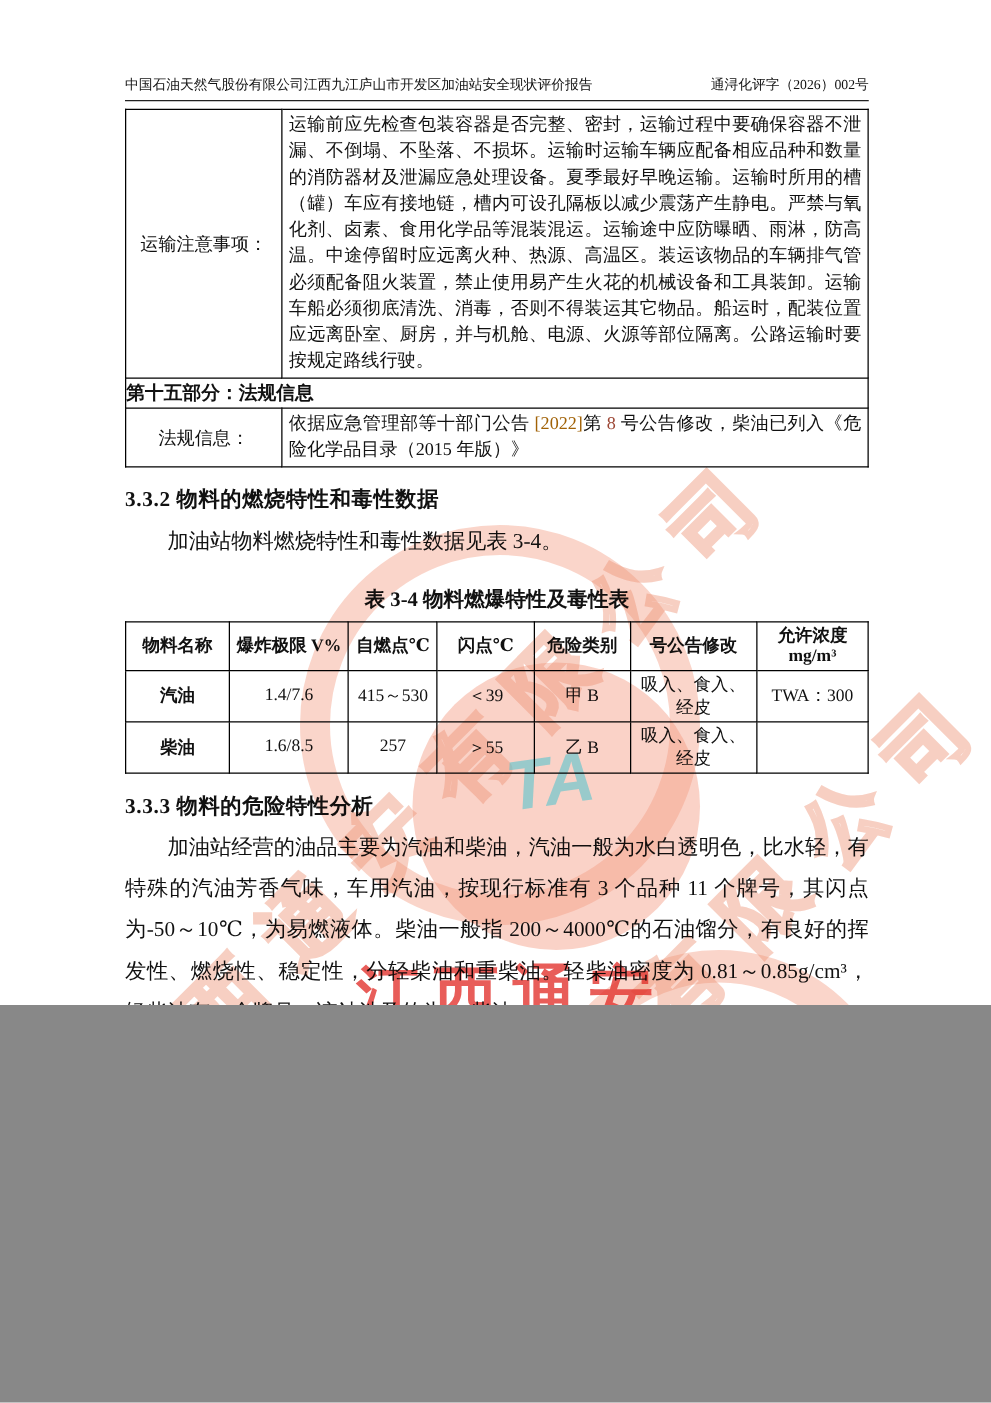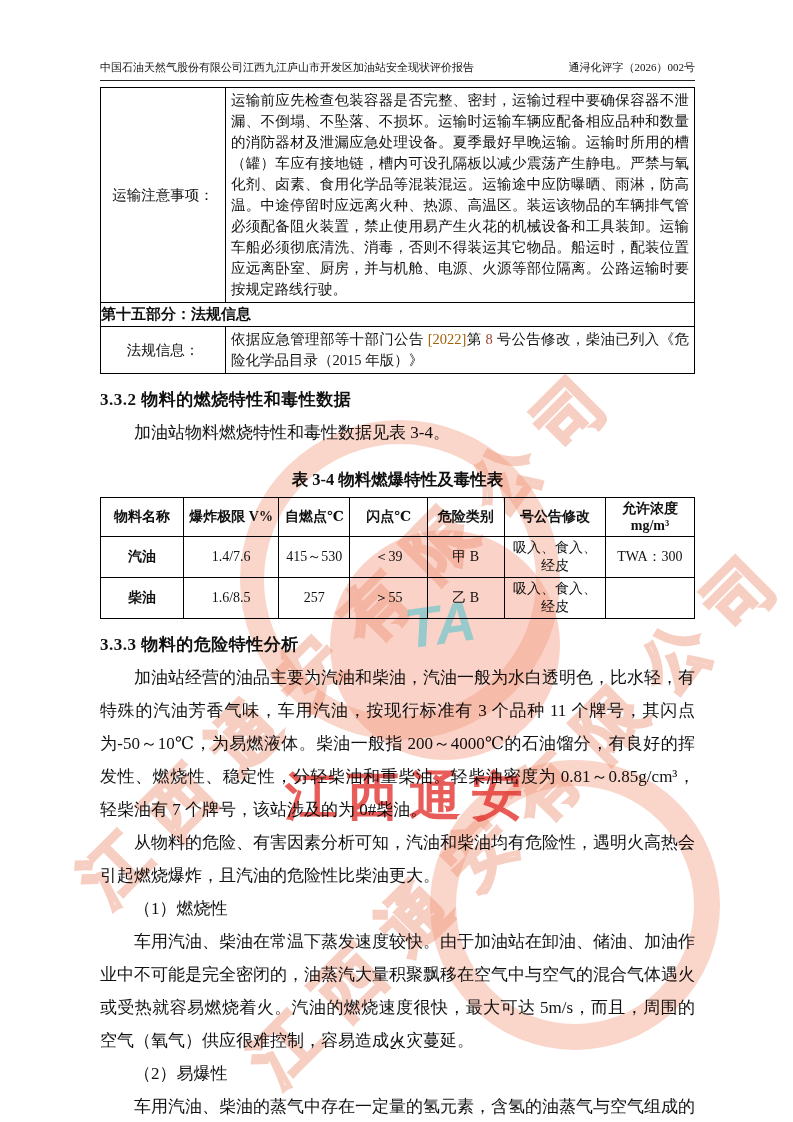--- a/index.html
+++ b/index.html
@@ -1,18 +1,18 @@
 <!DOCTYPE html>
 <html><head>
 <meta charset="utf-8">
 <style>
   * { margin:0; padding:0; box-sizing:border-box; }
   html,body { background:#888; }
   .page {
-    position:relative; width:793px; height:1122px; margin:0 auto;
+    position:relative; width:793px; height:804px; margin:0 auto;
     background:#ffffff; overflow:hidden;
     font-family:"Liberation Serif","DejaVu Serif",serif; color:#111;
   }
   .content { position:absolute; left:100px; top:60px; width:595px; z-index:1; }
 
   
   .doc-header {
     display:flex; justify-content:space-between; align-items:flex-end;
     font-size:11px; padding-bottom:5px; border-bottom:1.5px solid #222;
   }

